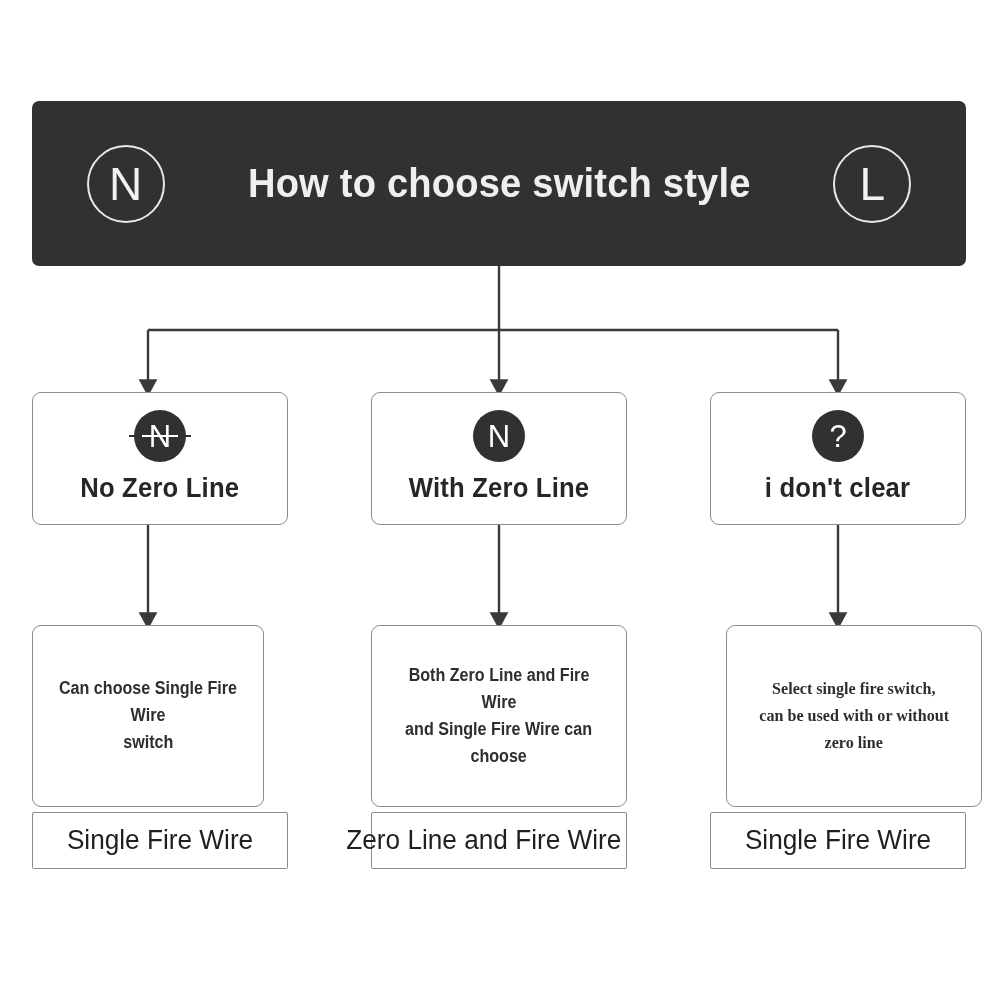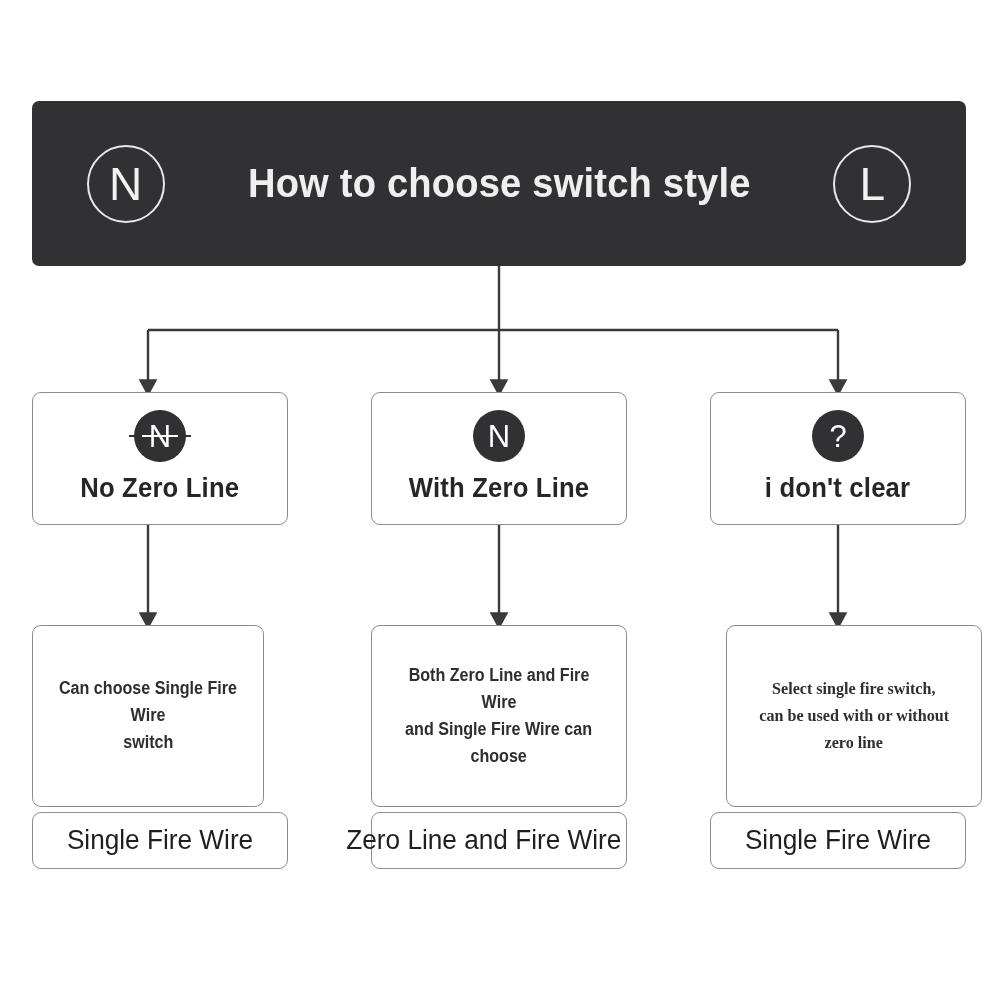--- a/index.html
+++ b/index.html
@@ -172,21 +172,21 @@
   .result-desc span {
     display: inline-block;
     transform: scaleX(0.92);
   }
 
   .result-footer {
     position: absolute;
     box-sizing: border-box;
     background: #ffffff;
     border: 1.6px solid #8c8c8c;
-    border-radius: 9px;
+    border-radius: 2px;
     display: flex;
     align-items: center;
     justify-content: center;
     height: 57px;
   }
   .result-footer.f1 { left: 32px;  top: 812px; width: 256px; }
   .result-footer.f2 { left: 371px; top: 812px; width: 256px; justify-content: flex-end; }
   .result-footer.f3 { left: 710px; top: 812px; width: 256px; }
   .result-footer .ftxt {
     font-size: 27px;

